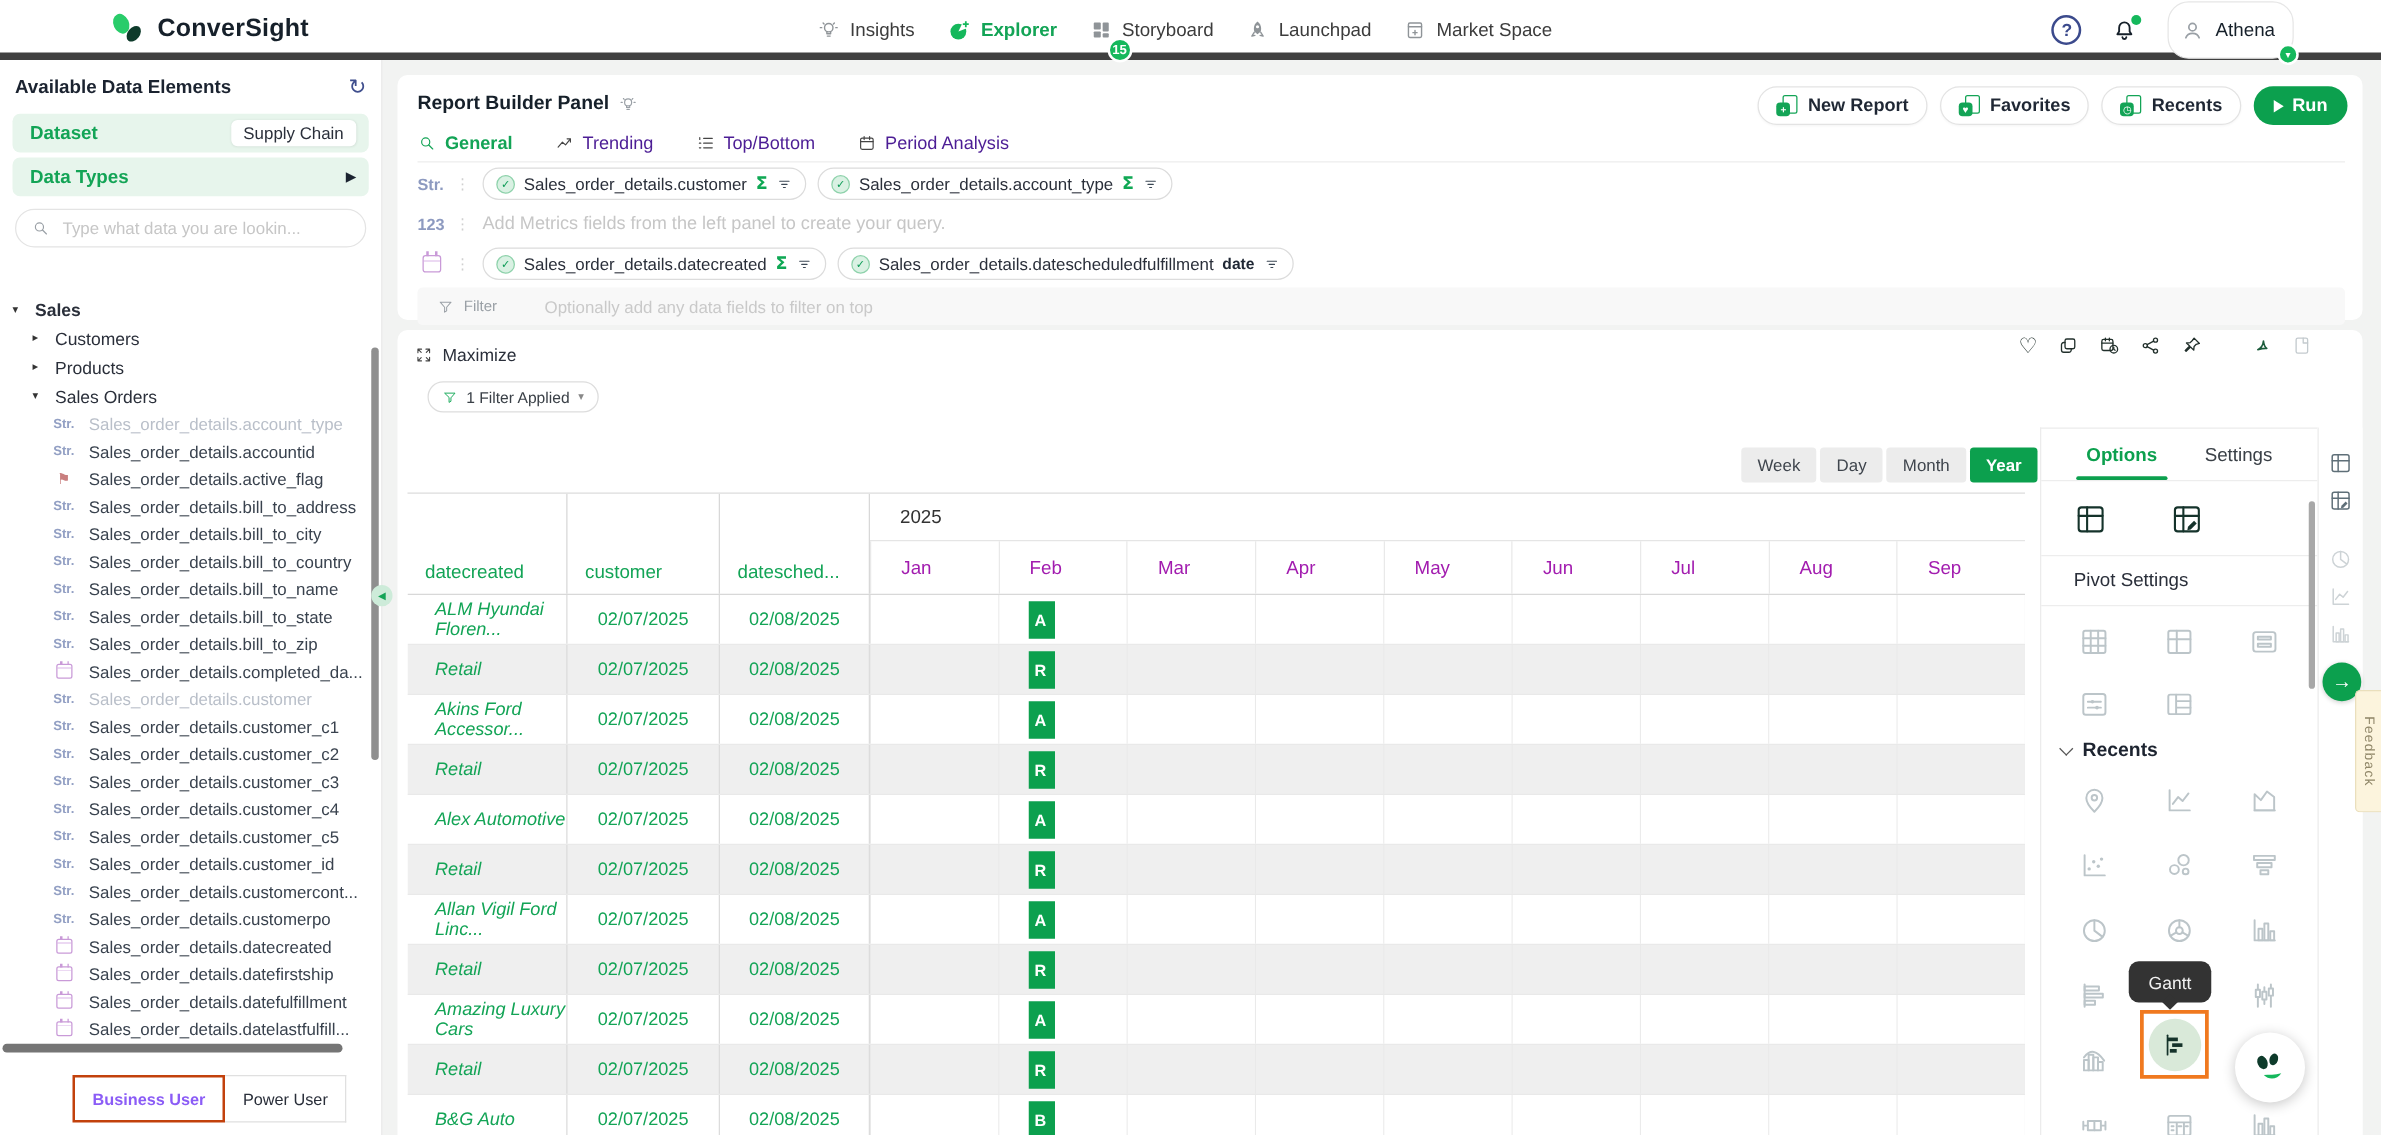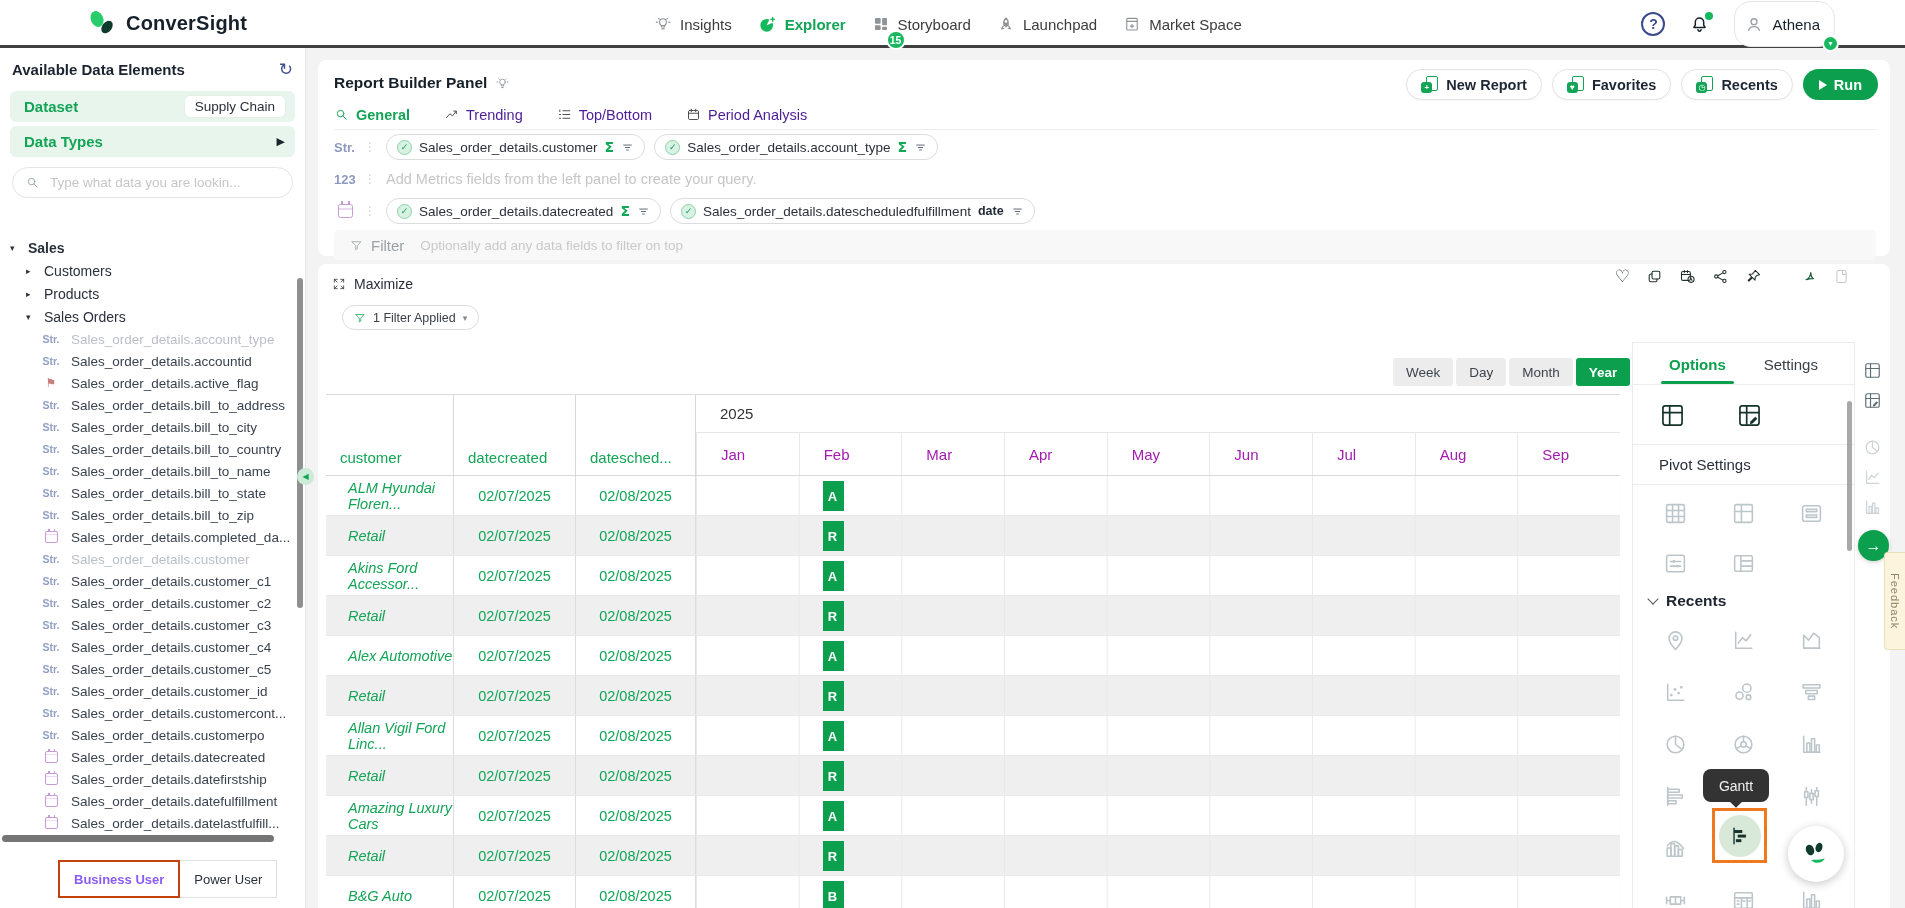--- a/index.html
+++ b/index.html
@@ -2,21 +2,21 @@
 <html><head>
 <meta charset="utf-8">
 <style>
   html,body{margin:0;padding:0;background:#e9e9e9;}
   *{box-sizing:border-box;}
   #app{position:relative;width:1905px;height:908px;background:#f2f3f2;overflow:hidden;
        font-family:"Liberation Sans","DejaVu Sans",sans-serif;color:#222;}
   .i{width:18px;height:18px;stroke:currentColor;fill:none;stroke-width:1.5;stroke-linecap:round;stroke-linejoin:round;display:block;}
 
   
-  .navbar{position:absolute;top:0;left:0;right:0;height:48px;background:#fff;border-bottom:3px solid #404040;z-index:30;}
+  .navbar{position:absolute;top:0;left:0;right:0;height:48px;background:#fff;border-bottom:6px solid #404040;z-index:30;}
   .brand{position:absolute;left:86px;top:8px;display:flex;align-items:center;gap:8px;}
   .brand-name{font-size:20px;font-weight:700;color:#16202a;letter-spacing:.2px;}
   .nav-items{position:absolute;left:654px;top:0;height:48px;display:flex;align-items:center;gap:26px;}
   .nav-item{position:relative;display:flex;align-items:center;gap:8px;font-size:15px;color:#3c3c3c;cursor:pointer;}
   .nav-item .i{color:#8f9498;}
   .nav-item.active{color:#13a456;font-weight:600;}
   .nav-badge{position:absolute;left:14px;bottom:-17px;width:20px;height:20px;border-radius:50%;
              background:#15b85c;border:2px solid #fff;color:#fff;font-size:10.5px;font-weight:700;
              display:flex;align-items:center;justify-content:center;}
   .nav-right{position:absolute;right:70px;top:0;height:48px;display:flex;align-items:center;gap:24px;}
@@ -106,21 +106,21 @@
   .chip-op{font-size:14px;font-weight:700;color:#0fa854;font-family:"DejaVu Sans",sans-serif;}
   .chip-op.opdate{color:#1f2734;font-size:12.5px;font-family:inherit;}
   .chip .i{width:13px;height:13px;color:#3b4754;}
   .qplaceholder{font-size:14.5px;color:#c6c6c6;}
   .qcal{width:15px;height:14px;border:1.5px solid #c99ad8;border-radius:2.5px;position:relative;margin-left:4px;
         background:linear-gradient(#fff 0 3px,#ecd9f3 3px 4.5px,#fff 4.5px);}
   .qcal::before,.qcal::after{content:"";position:absolute;top:-4px;width:2px;height:3.5px;background:#c99ad8;}
   .qcal::before{left:2px;} .qcal::after{right:2px;}
   .frow{display:flex;align-items:center;gap:8px;height:30px;margin-top:4px;background:#f8f8f8;border-radius:4px;padding:0 16px;}
   .frow .i{width:13px;height:13px;color:#9aa0a6;}
-  .frow-label{font-size:15px;color:#9aa0a6;margin-right:8px;}
+  .frow-label{font-size:12px;color:#9aa0a6;margin-right:30px;}
   .frow-ph{font-size:13.5px;color:#c9c9c9;}
 
   
   .res-card{position:absolute;left:318px;top:264px;width:1572px;height:700px;background:#fff;border-radius:8px;}
   .res-icons{position:absolute;top:4px;right:40px;display:flex;align-items:center;gap:16px;color:#22302c;}
   .res-icons .i{width:17px;height:17px;cursor:pointer;}
   .ri-heart{font-size:17px;line-height:1;cursor:pointer;}
   .ri-pdf{color:#1c5c3c;} .ri-doc{color:#c3cace;} .ri-gap{width:6px;}
   .res-max{position:absolute;top:12px;left:14px;display:flex;align-items:center;gap:8px;font-size:14px;color:#2a2f3a;cursor:pointer;}
   .res-max .i{width:14px;height:14px;color:#444;}
@@ -822,22 +822,22 @@
           <span>Month</span>
         </div>
 
         <div class="pbtn active">
           <span>Year</span>
         </div>
       </div>
 
     <div class="tbl">
       <div class="tgrid thead">
+        <div class="th-left">datecreated</div>
         <div class="th-left">customer</div>
-        <div class="th-left">datecreated</div>
         <div class="th-left">datesched...</div>
         <div class="th-year">2025</div>
 
           <div class="m-cell">
             <span>Jan</span>
           </div>
 
           <div class="m-cell">
             <span>Feb</span>
           </div>

